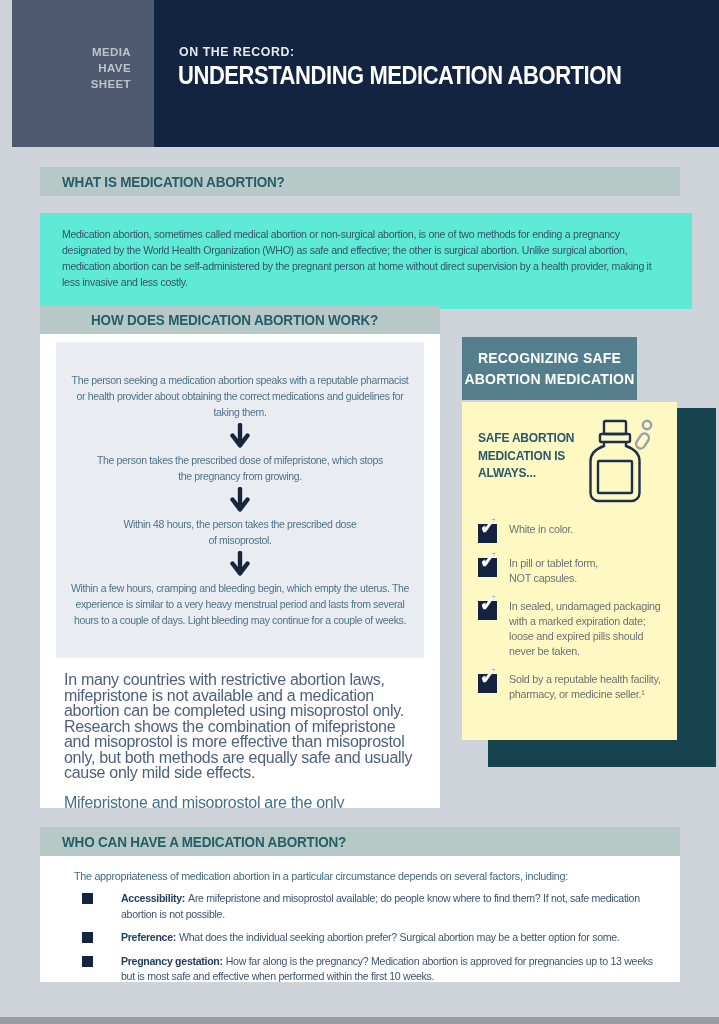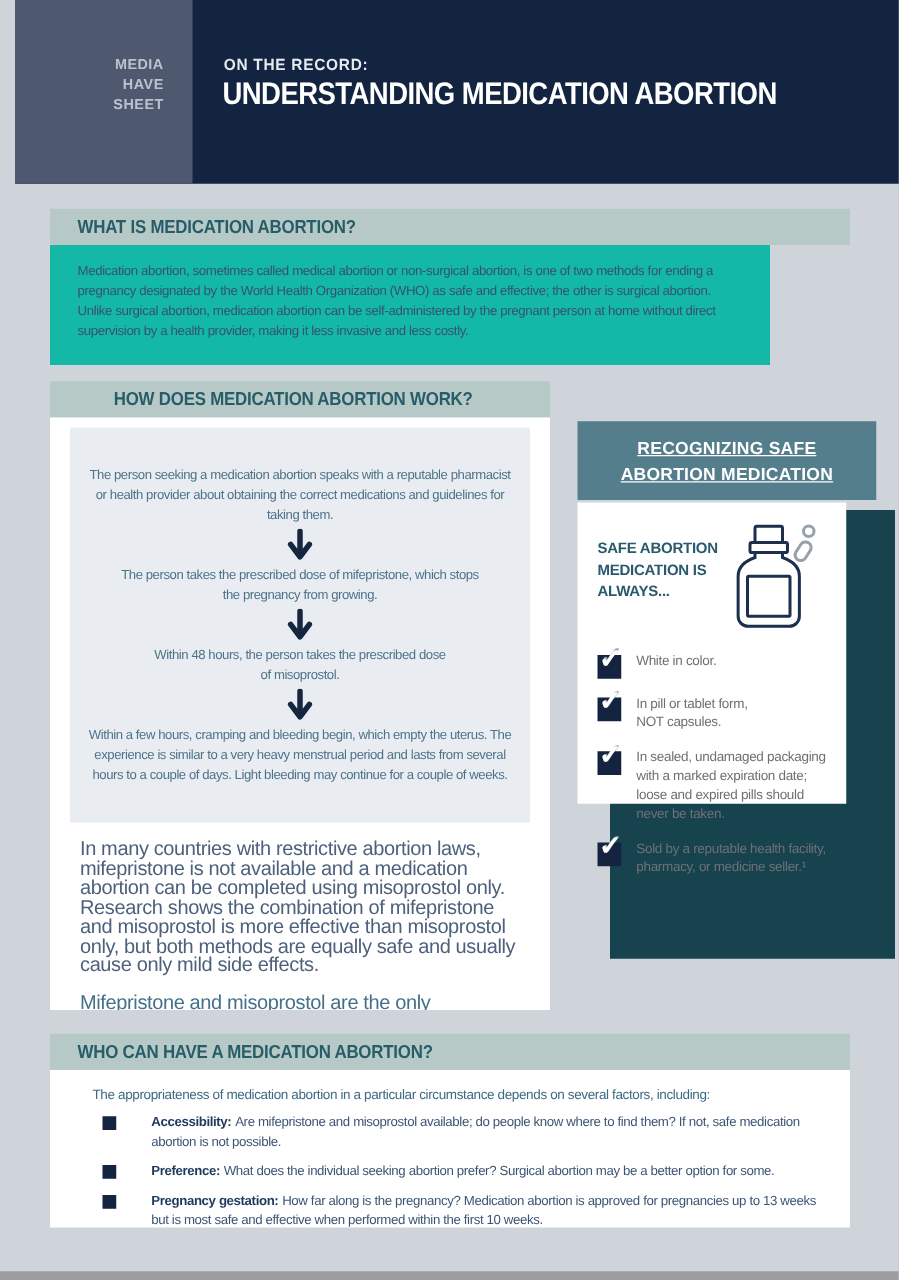--- a/index.html
+++ b/index.html
@@ -18,38 +18,38 @@
 
   
   .band { position:absolute; height:29px; background:#b6c9c7; color:#275d68; font-size:15px;
           font-weight:700; line-height:29px; padding-left:22px; }
   .band > span { display:inline-block; transform:scaleX(.9); transform-origin:left center; white-space:nowrap; letter-spacing:-.2px; }
   #band-what { left:40px; top:167px; width:640px; }
   #band-how  { left:40px; top:305px; width:400px;text-align:center; }
   #band-who  { left:40px; top:827px; width:640px; }
 
   
-  #box-what { position:absolute; left:40px; top:196px; width:576px; height:96px; background:#14b8a6; padding:13px 22px; }
+  #box-what { position:absolute; left:40px; top:213px; width:652px; height:96px; background:#5eead4; padding:13px 22px; }
   #box-what p { color:#35536f; font-size:10.6px; line-height:16px; letter-spacing:-.3px; }
 
   
   #box-how { position:absolute; left:40px; top:334px; width:400px; height:474px; background:#fff; padding:8px 16px 0; overflow:hidden; }
   .flow-box { background:#e9edf2; padding:30px 14px; text-align:center; }
   .flow-step { color:#4e7389; font-size:10.5px; line-height:16px; letter-spacing:-.35px; white-space:pre-line; }
   .arrow-icon { display:block; margin:3px auto; }
   .how-para { margin:14px 8px 0; font-size:16px; line-height:15.5px; letter-spacing:-.3px; }
   .how-para.p1 { color:#4d617c; }
   .how-para.p2 { color:#45708a; }
 
   
-  #sidebar-heading { position:absolute; left:462px; top:337px; width:239px; height:63px; background:#557e8c;
+  #sidebar-heading { position:absolute; left:462px; top:337px; width:175px; height:63px; background:#557e8c;
                      color:#fff; font-size:14px; font-weight:700; text-align:center; line-height:21px;
-                     padding-top:11px; white-space:pre-line; letter-spacing:.2px;text-decoration:underline; }
+                     padding-top:11px; white-space:pre-line; letter-spacing:.2px; }
   #dark-teal-block { position:absolute; left:488px; top:408px; width:228px; height:359px; background:#16434e; }
-  #safe-card { position:absolute; left:462px; top:402px; width:215px; height:241px; background:#ffffff; padding:22px 14px 0 16px; }
+  #safe-card { position:absolute; left:462px; top:402px; width:215px; height:338px; background:#fef9c3; padding:22px 14px 0 16px; }
   .card-head { position:relative; height:98px; }
   .card-title { color:#28596c; font-weight:700; font-size:12px; line-height:17.5px; white-space:pre-line;
                 letter-spacing:-.2px; padding-top:6px; }
   .bottle-wrap { position:absolute; right:-2px; top:-8px; }
   .check-item { display:flex; gap:12px; margin-bottom:13px; }
   .checkbox { flex:0 0 19px; width:19px; height:19px; background:#142440; position:relative; margin-top:2px; }
   .checkbox .tick { position:absolute; left:1px; top:-10px; color:#fff; font-size:22px; font-weight:700;
                     text-shadow:1px -1px 0 #9aa3ad; }
   .check-text { color:#6d7175; font-size:10.8px; line-height:15px; letter-spacing:-.25px; white-space:pre-line; }
 

